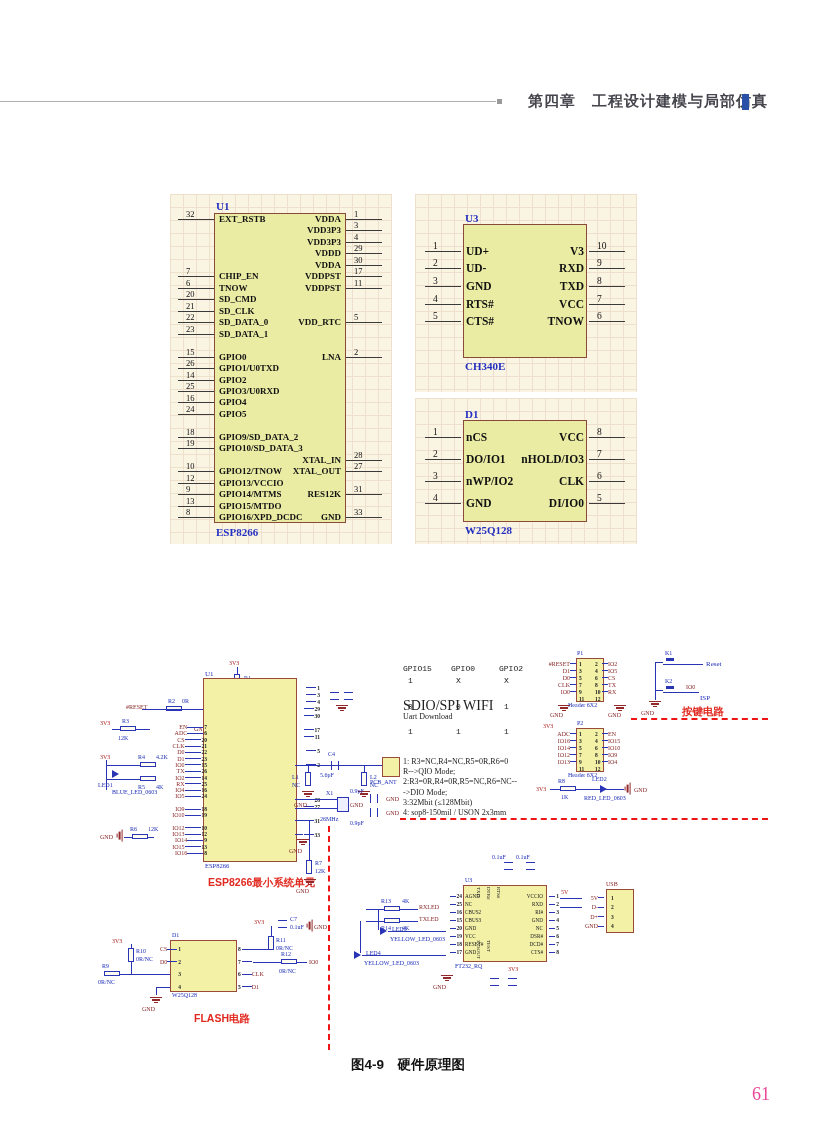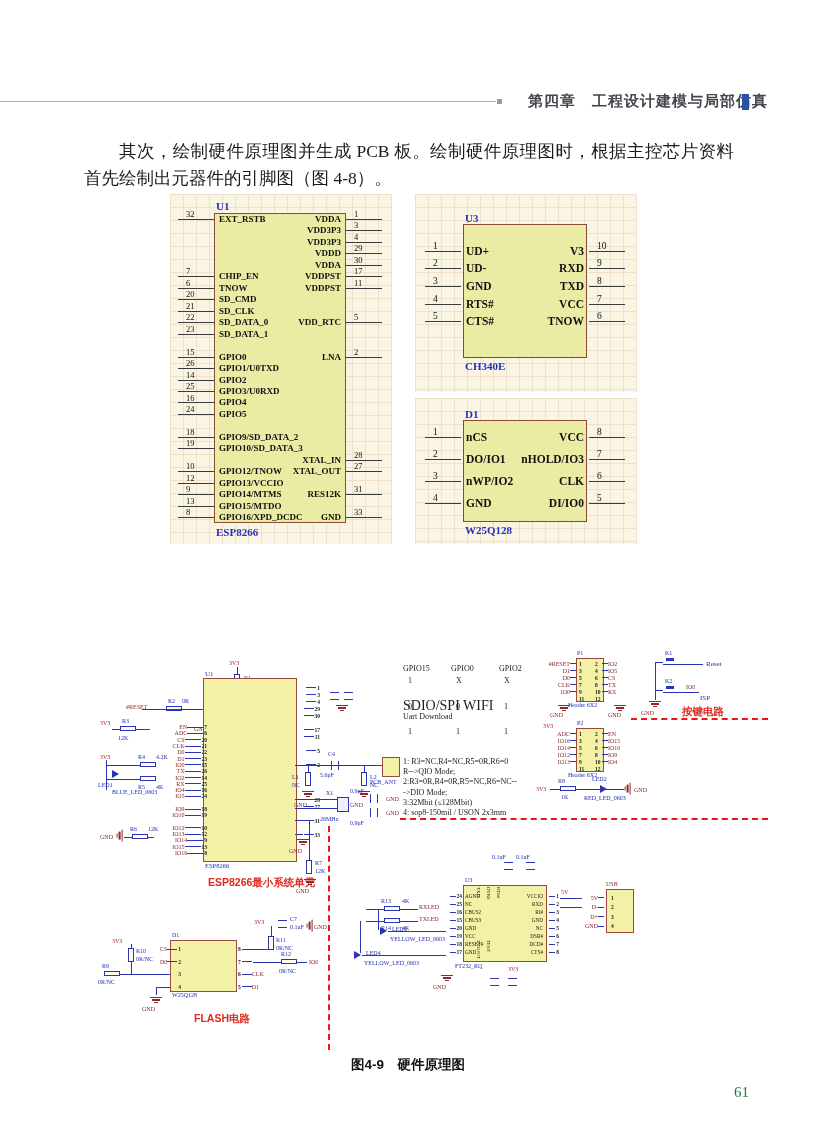--- a/index.html
+++ b/index.html
@@ -30,21 +30,21 @@
   .crow .pn{position:absolute;bottom:50%;left:8px;font-size:8.5px;font-weight:normal;color:#111;}
   .crow .ll{flex:1;padding-left:5px;font-weight:600;color:#111;white-space:nowrap;}
   .crow .rl{flex:1;text-align:right;padding-right:5px;font-weight:600;color:#111;white-space:nowrap;}
   .pl .pn:empty ~ .stub,.pr .pn:empty ~ .stub{visibility:hidden;}
   .chip48 .des,.chip48 .cname{position:absolute;color:#2430c0;font-size:11px;font-weight:600;white-space:nowrap;}
   .u1c .ll,.u1c .rl{font-size:9px;}
   .u3c .ll,.u3c .rl,.d1c .ll,.d1c .rl{font-size:11.5px;}
   .u3c .pn,.d1c .pn{font-size:9.5px;}
   .cap{position:absolute;left:0;width:816px;text-align:center;font-family:"Liberation Sans",sans-serif;
        font-weight:bold;font-size:13.5px;color:#111;}
-  .pagenum{position:absolute;top:1084px;right:67px;font-size:15px;color:#15803d;}
+  .pagenum{position:absolute;top:1084px;right:46px;font-size:18px;color:#ec4899;}
   
   .fig49{position:absolute;top:648px;left:98px;width:680px;height:404px;font-family:"Liberation Serif",serif;}
   .t{position:absolute;font-size:6px;line-height:1.15;white-space:nowrap;}
   .net{color:#8a2a2a;}
   .pwr{color:#b02828;}
   .des{color:#2030b8;}
   .blkTxt{color:#222;}
   .region{color:#e02a20;font-weight:bold;font-size:10.5px;font-family:"Liberation Sans",sans-serif;}
   .blk{position:absolute;background:#f3f1a6;border:1px solid #9a4a3a;}
   .w{position:absolute;background:#2a35b5;}
@@ -74,38 +74,37 @@
   .rh95 > div{height:9.5px;} .rh125 > div{height:12.5px;} .rh103 > div{height:10.3px;}
   .col .net{font-size:6px;}
   .col .num{font-size:5.5px;color:#222;padding:0 1px;}
   .col .stub{width:10px;height:1px;background:#2a35b5;flex:none;}
   .stub16 .stub{width:16px;} .stub6 .stub{width:6px;}
   .fl1 .net{flex:1;}
   .tr .net{text-align:right;}
   .hbn > div:has(.net:empty) .stub{visibility:hidden;}
   .hbm > div:has(.num:empty) .stub{visibility:hidden;}
   .sig5{font-size:5.2px;color:#222;white-space:nowrap;}
-  .bootc,.bootv{width:48px;font-size:8px;color:#222;}
+  .bootc,.bootv{width:48px;font-size:8px;color:#222;font-family:Liberation Mono, monospace;}
   .note{font-size:8px;color:#222;white-space:nowrap;}
   .rowflex{position:absolute;display:flex;}
   .vt{writing-mode:vertical-rl;font-size:5px;color:#222;margin-right:5px;}
 </style>
 </head>
 <body>
 
 <div class="page">
 
   <div class="hdr">
     <div class="hline"></div>
     <div class="hsq"></div>
     <div class="htext"><span>第四章</span>　<span>工程设计建模与局部仿真</span></div>
     <div class="hbar"></div>
   </div>
 
-  <div class="para" style="top:138px;">其次，绘制硬件原理图并生成 PCB 板。绘制硬件原理图时，根据主控芯片资料首先绘制出元器件的引脚图（图 4-8）。</div>
 
   <div class="fig48">
     <div class="panel" style="left:170px;top:2px;width:222px;height:350px;">
       <div class="chip48 u1c" style="left:8px;top:6px;width:204px;height:338px;">
         <span class="des" style="left:38px;top:0;">U1</span>
         <div class="body" style="left:36px;right:36px;top:13px;bottom:15px;"></div>
         <div class="rows" style="left:0;right:0;top:13px;bottom:15px;">
 
             <div class="crow">
               <span class="pl">

